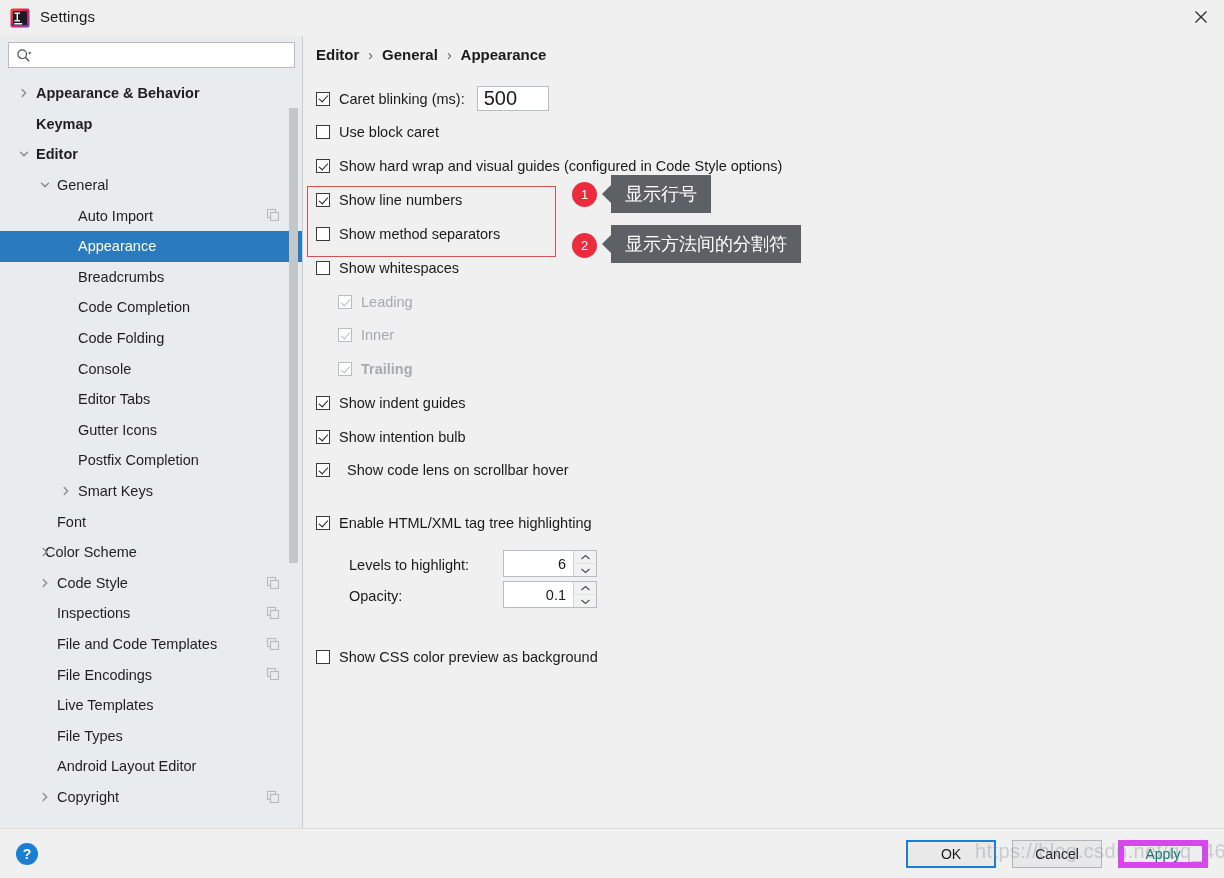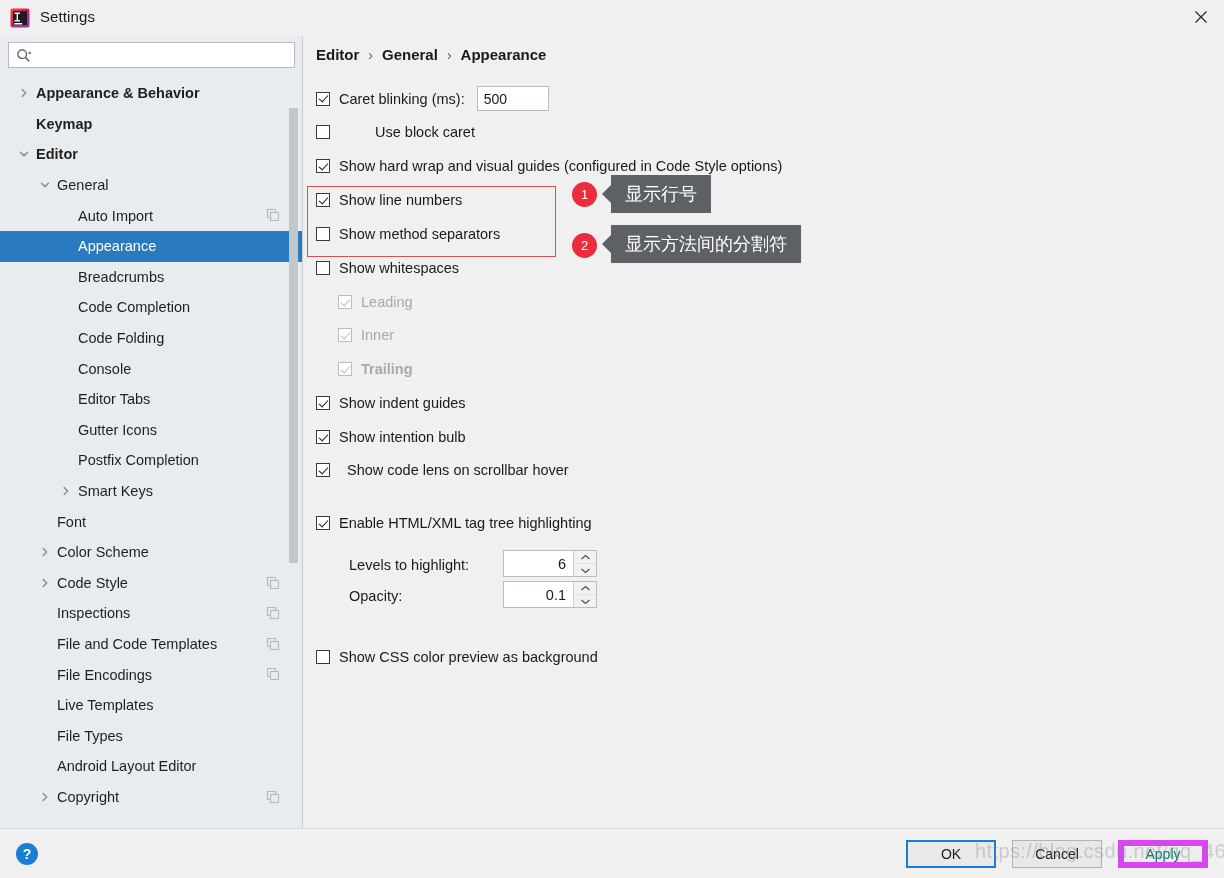--- a/index.html
+++ b/index.html
@@ -199,21 +199,21 @@
     border-color: #b9bcc0;
   }
   .row.disabled { color: #a6a9ad; }
 
   .numfield {
     width: 72px; height: 25px;
     background: #fff;
     border: 1px solid #b7bcc2;
     box-sizing: border-box;
     font-family: "Liberation Sans", sans-serif;
-    font-size: 14px; color: #1a1a1a;
+    font-size: 20px; color: #1a1a1a;
     padding: 0 6px;
     outline: none;
   }
 
   .spinner-wrap {
     display: flex; align-items: stretch;
     height: 27px;
     border: 1px solid #b7bcc2;
     background: #fff;
     box-sizing: border-box;
@@ -409,21 +409,21 @@
         </div>
         <div class="tree-row">
           <span class="lbl" style="margin-left: 57px;">Font</span>
         </div>
         <div class="tree-row">
           <span class="arrow" style="left: 38px;">
             <svg width="12" height="12" viewBox="0 0 12 12">
               <path d="M4.2 2.5 L7.6 6 L4.2 9.5" stroke="#8b9097" stroke-width="1.5" fill="none" stroke-linecap="round"></path>
             </svg>
           </span>
-          <span class="lbl" style="margin-left: 57px;">Color Scheme</span>
+          <span class="lbl" style="margin-left: 45px;">Color Scheme</span>
         </div>
         <div class="tree-row">
           <span class="arrow" style="left: 38px;">
             <svg width="12" height="12" viewBox="0 0 12 12">
               <path d="M4.2 2.5 L7.6 6 L4.2 9.5" stroke="#8b9097" stroke-width="1.5" fill="none" stroke-linecap="round"></path>
             </svg>
           </span>
           <span class="lbl" style="margin-left: 57px;">Code Style</span>
           <span class="copy-ind"><svg width="14" height="14" viewBox="0 0 14 14">
               <rect x="1.5" y="1.5" width="8" height="8" stroke="#8e9399" stroke-width="1.1" fill="none"></rect>
@@ -487,21 +487,21 @@
       <span class="sep">›</span>
       <span>Appearance</span>
     </div>
 
     <div class="row" style="left:12px; top:50px;">
       <span class="cb checked"></span>
       <span>Caret blinking (ms):</span>
       <input class="numfield" style="margin-left: 12px;" value="500">
     </div>
 
-    <div class="row" style="left:12px; top:88px;gap:36px;">
+    <div class="row" style="left:12px; top:88px;">
       <span class="cb"></span>
       <span>Use block caret</span>
     </div>
 
     <div class="row" style="left:12px; top:122px;">
       <span class="cb checked"></span>
       <span>Show hard wrap and visual guides (configured in Code Style options)</span>
     </div>
 
     <div class="redbox"></div>

